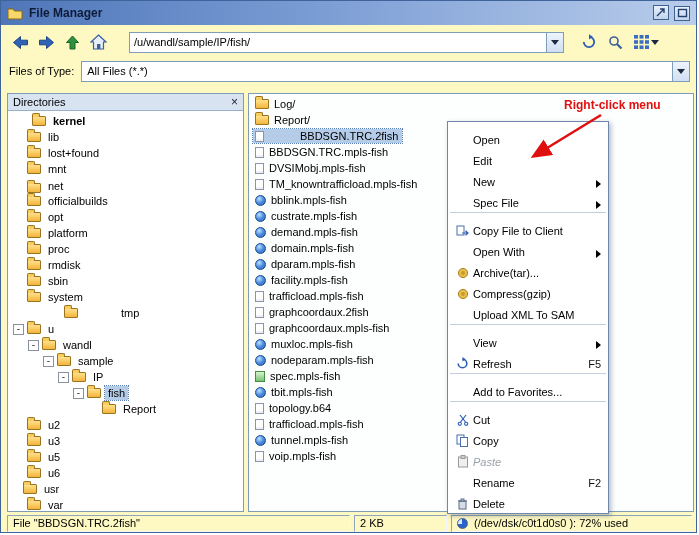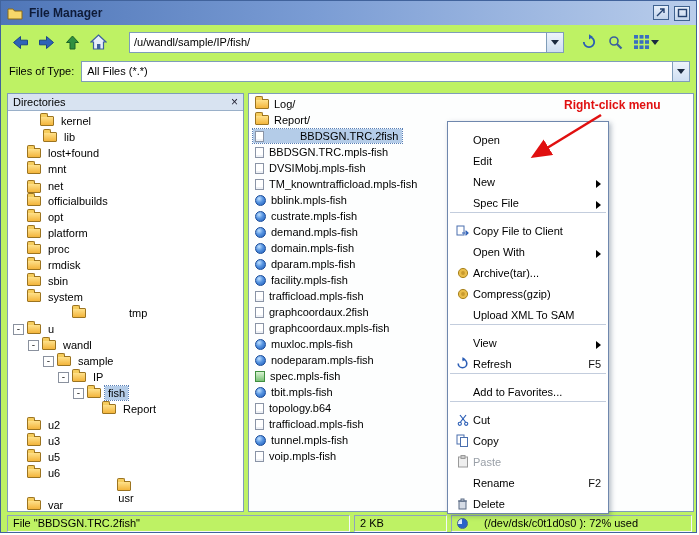--- a/index.html
+++ b/index.html
@@ -1,18 +1,18 @@
 <!DOCTYPE html>
 <html><head>
 <meta charset="utf-8">
 <style>
   * { box-sizing: border-box; margin: 0; padding: 0; }
   html,body { width:699px; height:535px; }
   body { font-family:"Liberation Sans", sans-serif; font-size:11px; color:#000; background:#fff; }
-  #window { position:relative; width:697px; height:533px; border:1px solid #41639c; background:#bef264; overflow:hidden; }
+  #window { position:relative; width:697px; height:533px; border:1px solid #41639c; background:#fef9c3; overflow:hidden; }
 
   
   .titlebar { height:24px; display:flex; align-items:center; padding:0 6px; gap:6px;
     background:linear-gradient(90deg,#4f76b8 0%, #7a9cd4 45%, #b9cdeb 100%); }
   .tb-title { font-weight:bold; font-size:12px; color:#0e1b38; flex:1; }
   .tb-icon { display:inline-flex; }
   .winbtn { width:16px; height:15px; display:inline-flex; align-items:center; justify-content:center;
     background:linear-gradient(#e8f0fb,#c2d4ec); border:1px solid #3f628f; margin-left:2px; }
 
   
@@ -68,37 +68,37 @@
   .fico-globe { width:11px; height:11px; border-radius:50%; border:1px solid #174a99;
     background:radial-gradient(circle at 35% 30%, #bfe0ff 0%, #5593e0 45%, #1f5cb8 100%); }
   .fico-spec { width:10px; height:11px; border:1px solid #3f8f3f; background:linear-gradient(#d9f2d2,#79c276); }
 
   
   .menu { position:absolute; left:446px; top:120px; width:162px; background:#fff;
     border:1px solid #6f87ad; box-shadow:2px 2px 5px rgba(40,60,90,.35); padding:3px 0; z-index:40; }
   .menu-item { height:21px; display:flex; align-items:flex-end; padding:0 7px 0 4px; }
   .mi-icon { width:21px; display:inline-flex; align-items:center; justify-content:center; flex:none; }
   .mi-label { flex:1; white-space:nowrap; }
-  .menu-item.disabled .mi-label { color:#9aa0a8; }
+  .menu-item.disabled .mi-label { color:#9aa0a8;font-style:italic; }
   .submenu-arrow { width:0; height:0; border-left:5px solid #000; border-top:4px solid transparent;
     border-bottom:4px solid transparent; margin-left:8px; }
   .shortcut { margin-left:8px; color:#111; }
   .menu-sep { height:1px; background:#c3cddd; margin:3px 2px; }
 
   
   .annotation-text { position:absolute; left:563px; top:97px; color:#e01010; font-weight:bold; font-size:12px; z-index:60; }
   .annotation-arrow { position:absolute; left:0; top:0; width:697px; height:533px; z-index:55; pointer-events:none; }
 
   
   .statusbar { position:absolute; left:0; top:514px; width:697px; height:18px; }
   .status-cell { position:absolute; height:17px; line-height:15px; padding:0 5px;
     border:1px solid; border-color:#8fa3bd #f4f8fc #f4f8fc #8fa3bd; white-space:nowrap; overflow:hidden; }
   .sc1 { left:6px; width:343px; }
   .sc2 { left:353px; width:93px; }
-  .sc3 { left:450px; width:241px; display:flex; align-items:center; gap:16px; }
+  .sc3 { left:450px; width:241px; display:flex; align-items:center; gap:6px; }
   .pie { width:11px; height:11px; border-radius:50%; border:1px solid #44638f; flex:none;
     background:conic-gradient(#2a62c9 0 72%, #ddeafc 72% 100%); }
 </style>
 </head>
 <body>
 
 <div id="window">
 
   <div class="titlebar">
     <span class="tb-icon">
@@ -188,26 +188,26 @@
         </span>
     </div>
   </div>
 
   <div class="dirpanel">
     <div class="dirheader">
       <span>Directories</span>
       <span class="dirclose">×</span>
     </div>
     <div class="tree">
-        <div class="tree-row" style="padding-left: 18px;">
+        <div class="tree-row" style="padding-left: 10px; font-weight: bold;">
           <span class="expander-sp"></span>
           <span class="ico-folder"></span>
           <span class="tree-label">kernel</span>
         </div>
-        <div class="tree-row" style="padding-left: 21px;">
+        <div class="tree-row" style="padding-left: 5px;">
           <span class="expander-sp"></span>
           <span class="ico-folder"></span>
           <span class="tree-label">lib</span>
         </div>
         <div class="tree-row" style="padding-left: 5px;">
           <span class="expander-sp"></span>
           <span class="ico-folder"></span>
           <span class="tree-label">lost+found</span>
         </div>
         <div class="tree-row" style="padding-left: 5px;">
@@ -248,21 +248,21 @@
         <div class="tree-row" style="padding-left: 5px;">
           <span class="expander-sp"></span>
           <span class="ico-folder"></span>
           <span class="tree-label">sbin</span>
         </div>
         <div class="tree-row" style="padding-left: 5px;">
           <span class="expander-sp"></span>
           <span class="ico-folder"></span>
           <span class="tree-label">system</span>
         </div>
-        <div class="tree-row" style="padding-left: 14px; gap: 36px;">
+        <div class="tree-row" style="padding-left: 6px; gap: 36px;">
           <span class="expander-sp"></span>
           <span class="ico-folder"></span>
           <span class="tree-label">tmp</span>
         </div>
         <div class="tree-row" style="padding-left: 5px;">
           <span class="expander">-</span>
           <span class="ico-folder"></span>
           <span class="tree-label">u</span>
         </div>
         <div class="tree-row" style="padding-left: 20px;">
@@ -303,21 +303,21 @@
         <div class="tree-row" style="padding-left: 5px;">
           <span class="expander-sp"></span>
           <span class="ico-folder"></span>
           <span class="tree-label">u5</span>
         </div>
         <div class="tree-row" style="padding-left: 5px; text-align: center;">
           <span class="expander-sp"></span>
           <span class="ico-folder"></span>
           <span class="tree-label">u6</span>
         </div>
-        <div class="tree-row" style="padding-left: 1px; flex-direction: column;">
+        <div class="tree-row" style="padding-left: 1px;">
           <span class="expander-sp"></span>
           <span class="ico-folder"></span>
           <span class="tree-label">usr</span>
         </div>
         <div class="tree-row" style="padding-left: 5px;">
           <span class="expander-sp"></span>
           <span class="ico-folder"></span>
           <span class="tree-label">var</span>
         </div>
       </div>

